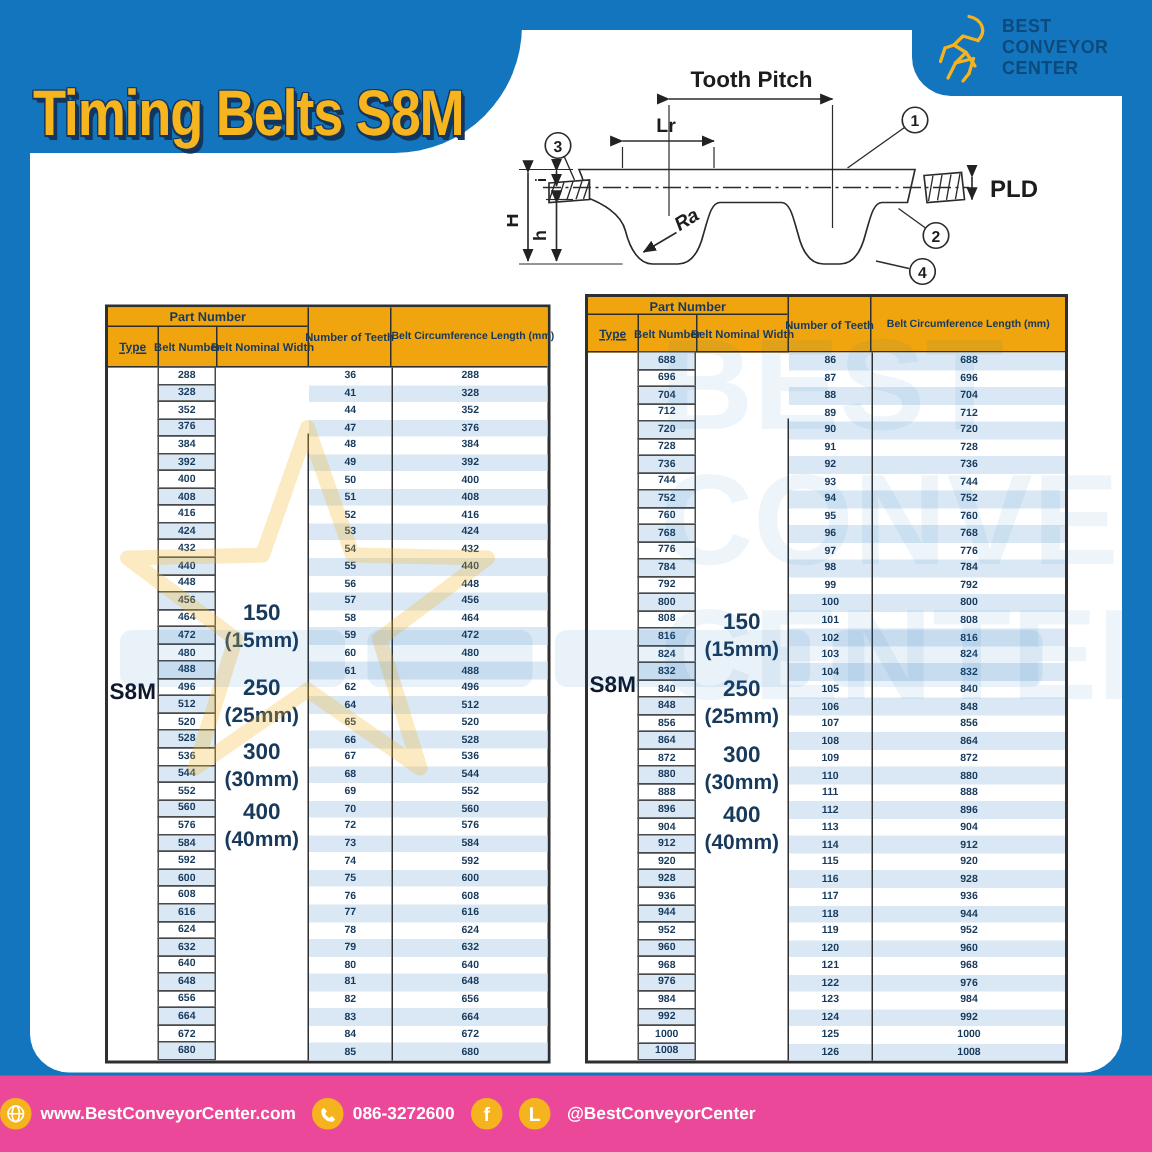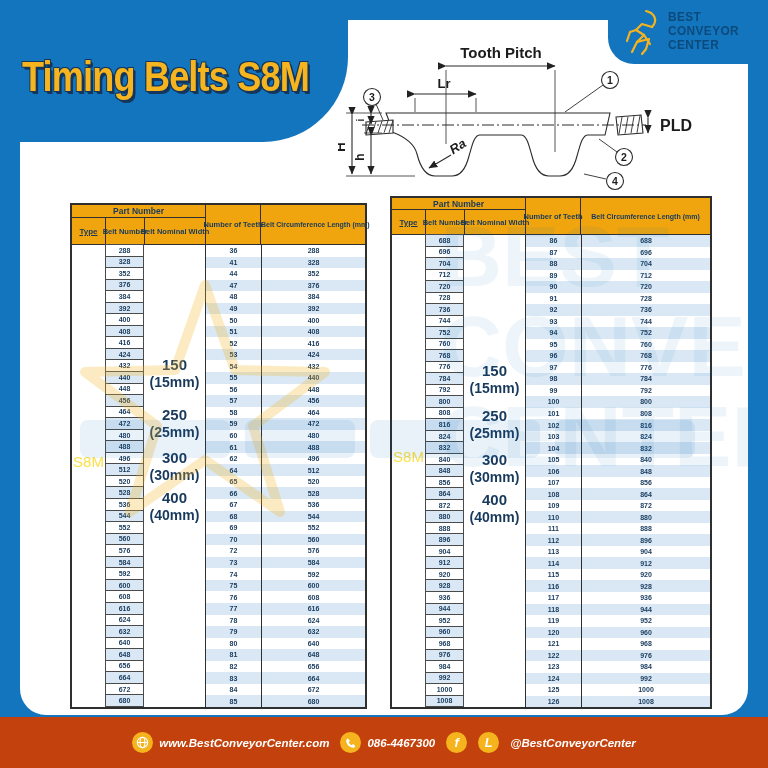--- a/index.html
+++ b/index.html
@@ -1,21 +1,21 @@
 <!DOCTYPE html>
 <html><head>
 <meta charset="utf-8">
 <style>
   html,body{margin:0;padding:0;}
   body{width:768px;height:768px;position:relative;overflow:hidden;
        font-family:"Liberation Sans",sans-serif;background:#1375BD;}
   .panel{position:absolute;left:20px;top:20px;width:728px;height:695px;
          background:#ffffff;border-radius:26px;}
   
-  .title-block{position:absolute;left:0;top:0;width:348px;height:142px;
+  .title-block{position:absolute;left:0;top:0;width:348px;height:102px;
                background:#1375BD;border-bottom-right-radius:85px;z-index:4;}
   .page-title{position:absolute;left:22px;top:52px;font-size:43px;font-weight:800;
               letter-spacing:-1px;color:#F6B41E;white-space:nowrap;
               transform:scaleX(.84);transform-origin:left center;
               text-shadow:2px 2px 0 #14365c,-1px -1px 0 #14365c,1px -1px 0 #14365c,-1px 1px 0 #14365c,3px 3px 0 #14365c;}
   
   .logo-block{position:absolute;right:0;top:0;width:160px;height:64px;
               background:#1375BD;border-bottom-left-radius:26px;z-index:4;}
   .logo-text{position:absolute;left:60px;top:11px;color:#0d4a7c;font-weight:800;
              font-size:12.5px;line-height:1.1;letter-spacing:.4px;transform:scaleX(.95);
@@ -37,37 +37,37 @@
       white-space:nowrap;overflow:visible;}
   .h-part{grid-column:1/4;grid-row:1;border-bottom:1px solid #2f2f2f;font-size:8.5px;}
   .h-type{grid-column:1;grid-row:2;text-decoration:underline;}
   .h-belt{grid-column:2;grid-row:2;border-left:1px solid #2f2f2f;font-size:7.5px;}
   .h-width{grid-column:3;grid-row:2;border-left:1px solid #2f2f2f;font-size:7.5px;}
   .h-teeth{grid-column:4;grid-row:1/3;border-left:1.5px solid #2f2f2f;font-size:7.5px;}
   .h-circ{grid-column:5;grid-row:1/3;border-left:1.5px solid #2f2f2f;font-size:7px;}
   .tbody{flex:1;display:flex;min-height:0;}
   .col{display:flex;flex-direction:column;min-height:0;}
   .col-type{width:33px;align-items:center;justify-content:center;padding-bottom:30px;box-sizing:border-box;}
-  .type-label{font-size:15px;font-weight:400;color:#fde047;}
+  .type-label{font-size:15px;font-weight:700;color:#0f172a;}
   .col-belt{width:39px;}
-  .col-width{width:61px;position:relative;border-right:1.5px solid #2f2f2f;}
+  .col-width{width:61px;position:relative;border-right:1.5px solid #2f2f2f;margin-top:44px;}
   .col-teeth{width:55px;}
   .col-circ{flex:1;border-left:1.5px solid #2f2f2f;}
   .cell{flex:1;display:flex;align-items:center;justify-content:center;
         font-size:7px;font-weight:700;color:#17395C;min-height:0;}
   .box{border:1px solid #4a4a4a;margin-top:-1px;}
   .shade{background:#D9E8F4;}
   .wgroup{position:absolute;left:0;width:100%;text-align:center;color:#17395C;font-weight:800;line-height:1.2;}
   .wsize{font-size:15px;}
   .wmm{font-size:14px;}
   
   .watermark{position:absolute;left:20px;top:20px;width:728px;height:695px;z-index:8;pointer-events:none;}
   
-  .footer{position:absolute;left:0;bottom:0;width:768px;height:51px;background:#c2410c;
-          display:flex;align-items:center;justify-content:center;gap:11px;z-index:9;font-style:italic;}
+  .footer{position:absolute;left:0;bottom:0;width:768px;height:51px;background:#ec4899;
+          display:flex;align-items:center;gap:11px;z-index:9;}
   .f-item{display:flex;align-items:center;gap:6px;}
   .f-text{color:#ffffff;font-weight:700;font-size:11.5px;white-space:nowrap;}
   .icon-circle{width:21px;height:21px;border-radius:50%;background:#F5B31E;
                display:flex;align-items:center;justify-content:center;flex:0 0 auto;}
   .icon-glyph{color:#ffffff;font-weight:800;font-size:13px;line-height:1;}
 </style>
 </head>
 <body>
 
 <div class="panel"></div>
@@ -509,21 +509,21 @@
         </svg>
     </span>
     <span class="f-text">www.BestConveyorCenter.com</span>
   </div>
   <div class="f-item">
     <span class="icon-circle">
       <svg width="12" height="12" viewBox="0 0 14 14">
           <path d="M3.2,1.8 L5.8,4.4 L4.3,6.4 A8.5,8.5 0 0 0 7.6,9.7 L9.6,8.2 L12.2,10.8 L10.4,12.6 C5.4,13 1,8.6 1.4,3.6 Z" fill="#fff"></path>
         </svg>
     </span>
-    <span class="f-text">086-4467300</span>
+    <span class="f-text">086-3272600</span>
   </div>
   <span class="icon-circle">
       <span class="icon-glyph">f</span>
     </span>
   <span class="icon-circle">
       <span class="icon-glyph">L</span>
     </span>
   <span class="f-text">@BestConveyorCenter</span>
 </div>
 

